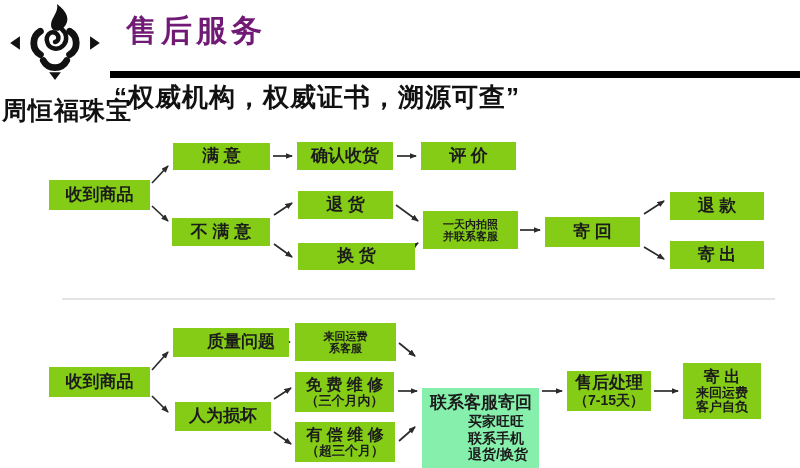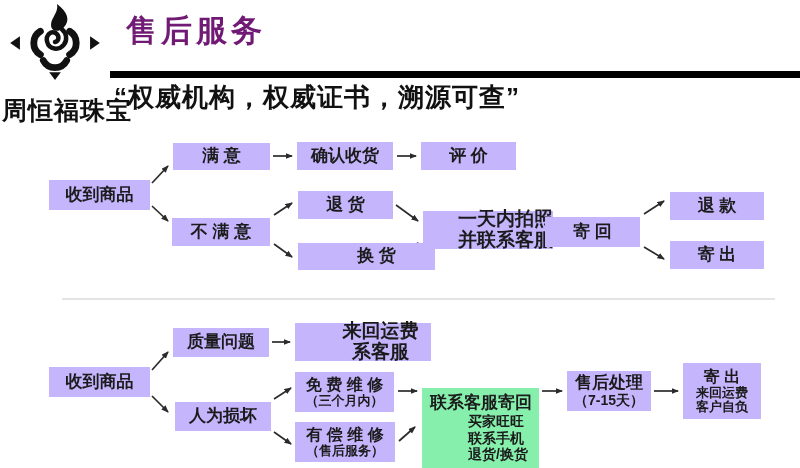--- a/index.html
+++ b/index.html
@@ -11,26 +11,26 @@
   .abs{position:absolute;}
   
   .logo-wrap{left:10px;top:4px;width:90px;height:76px;}
   .brand-name{left:2px;top:82px;width:116px;text-align:center;font-size:25px;font-weight:bold;color:#111;letter-spacing:1px;white-space:nowrap;margin-top:12px;}
   .page-title{left:126px;top:10px;font-size:31px;font-weight:bold;color:#701a75;letter-spacing:4px;white-space:nowrap;}
   .title-rule{left:110px;top:71px;width:690px;height:7px;background:#000;}
   .subtitle{left:114px;top:80px;font-size:26px;font-weight:bold;color:#111;letter-spacing:1px;white-space:nowrap;}
   .section-divider{left:62px;top:298px;width:713px;height:2px;background:#e4e4e4;}
   
   .node{
-    position:absolute;background:#c4b5fd;color:#1b1b1b;font-weight:bold;
+    position:absolute;background:#84cc16;color:#1b1b1b;font-weight:bold;
     display:flex;align-items:center;justify-content:center;
     font-size:17px;white-space:nowrap;line-height:1.1;
   }
   .node.col{flex-direction:column;}
-  .small{font-size:19px;padding-left:35px;}
+  .small{font-size:11px;}
   .sub{font-size:13px;font-weight:bold;}
   .bigbox{
     position:absolute;background:#86efac;color:#1b1b1b;font-weight:bold;
     padding:5px 0 0 8px;box-sizing:border-box;font-size:14px;line-height:16.5px;
     white-space:nowrap;
     margin-top:38px;
   }
   .bigbox .bb-title{font-size:17px;line-height:20px;display:block;}
   .bigbox .indent{margin-left:38px;display:block;}
   .bigbox .note{display:block;}
@@ -92,43 +92,43 @@
 <div class="abs title-rule"></div>
 <div class="abs subtitle">“权威机构，权威证书，溯源可查”</div>
 <div class="abs section-divider"></div>
 
 <div class="node" style="left:49px;top:180px;width:101px;height:30px;">收到商品</div>
 <div class="node" style="left:173px;top:143px;width:97px;height:27px;">满 意</div>
 <div class="node" style="left:297px;top:142px;width:96px;height:28px;">确认收货</div>
 <div class="node" style="left:421px;top:142px;width:95px;height:28px;">评 价</div>
 <div class="node" style="left:172px;top:218px;width:98px;height:28px;">不 满 意</div>
 <div class="node" style="left:298px;top:191px;width:95px;height:28px;">退 货</div>
-<div class="node" style="left:298px;top:243px;width:117px;height:27px;padding-left:20px;">换 货</div>
+<div class="node" style="left:298px;top:243px;width:117px;height:27px;">换 货</div>
 <div class="node col small" style="left:423px;top:211px;width:95px;height:38px;">
   <span>一天内拍照</span>
   <span>并联系客服</span>
 </div>
 <div class="node" style="left:545px;top:217px;width:95px;height:30px;">寄 回</div>
 <div class="node" style="left:670px;top:192px;width:94px;height:28px;">退 款</div>
 <div class="node" style="left:670px;top:241px;width:94px;height:28px;">寄 出</div>
 
 <div class="node" style="left:49px;top:367px;width:101px;height:30px;">收到商品</div>
-<div class="node" style="left:173px;top:328px;width:96px;height:29px;">质量问题</div>
+<div class="node" style="left:173px;top:328px;width:96px;height:29px;padding-left:20px;">质量问题</div>
 <div class="node" style="left:175px;top:402px;width:96px;height:29px;">人为损坏</div>
 <div class="node col small" style="left:295px;top:323px;width:101px;height:38px;">
   <span>来回运费</span>
   <span>系客服</span>
 </div>
 <div class="node col" style="left:295px;top:372px;width:99px;height:40px;font-size:16px;align-items:center;">
   <span>免 费 维 修</span>
   <span class="sub">（三个月内）</span>
 </div>
 <div class="node col" style="left:295px;top:422px;width:100px;height:40px;font-size:16px;">
   <span>有 偿 维 修</span>
-  <span class="sub">（售后服务）</span>
+  <span class="sub">（超三个月）</span>
 </div>
 <div class="bigbox" style="left:422px;top:350px;width:117px;height:86px;">
   <span class="bb-title">联系客服寄回</span>
   <span class="indent">买家旺旺</span>
   <span class="indent">联系手机</span>
   <span class="indent">退货/换货</span>
 </div>
 <div class="node col" style="left:567px;top:371px;width:84px;height:40px;">
   <span>售后处理</span>
   <span class="sub" style="font-size:14px;">（7-15天）</span>

